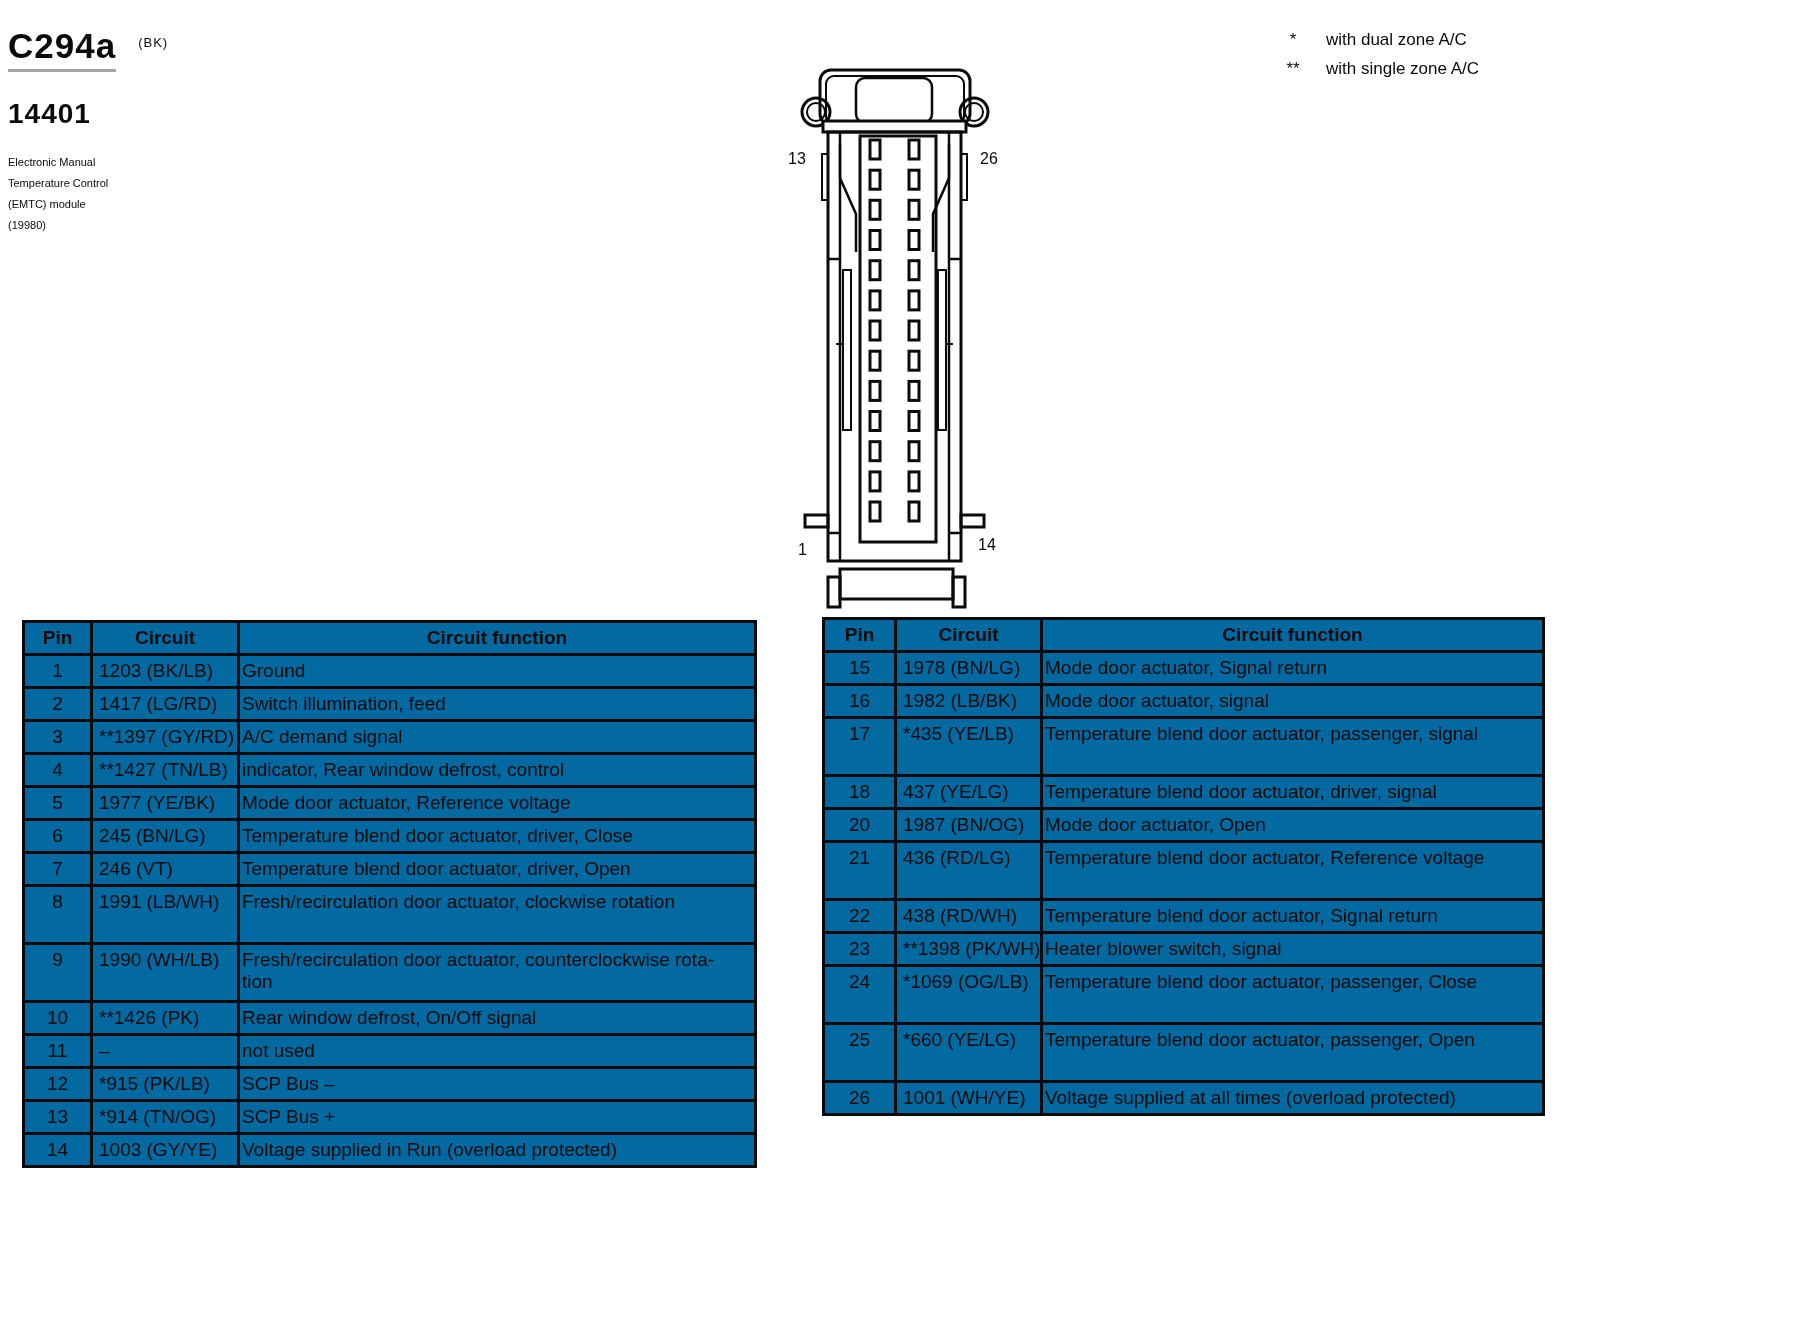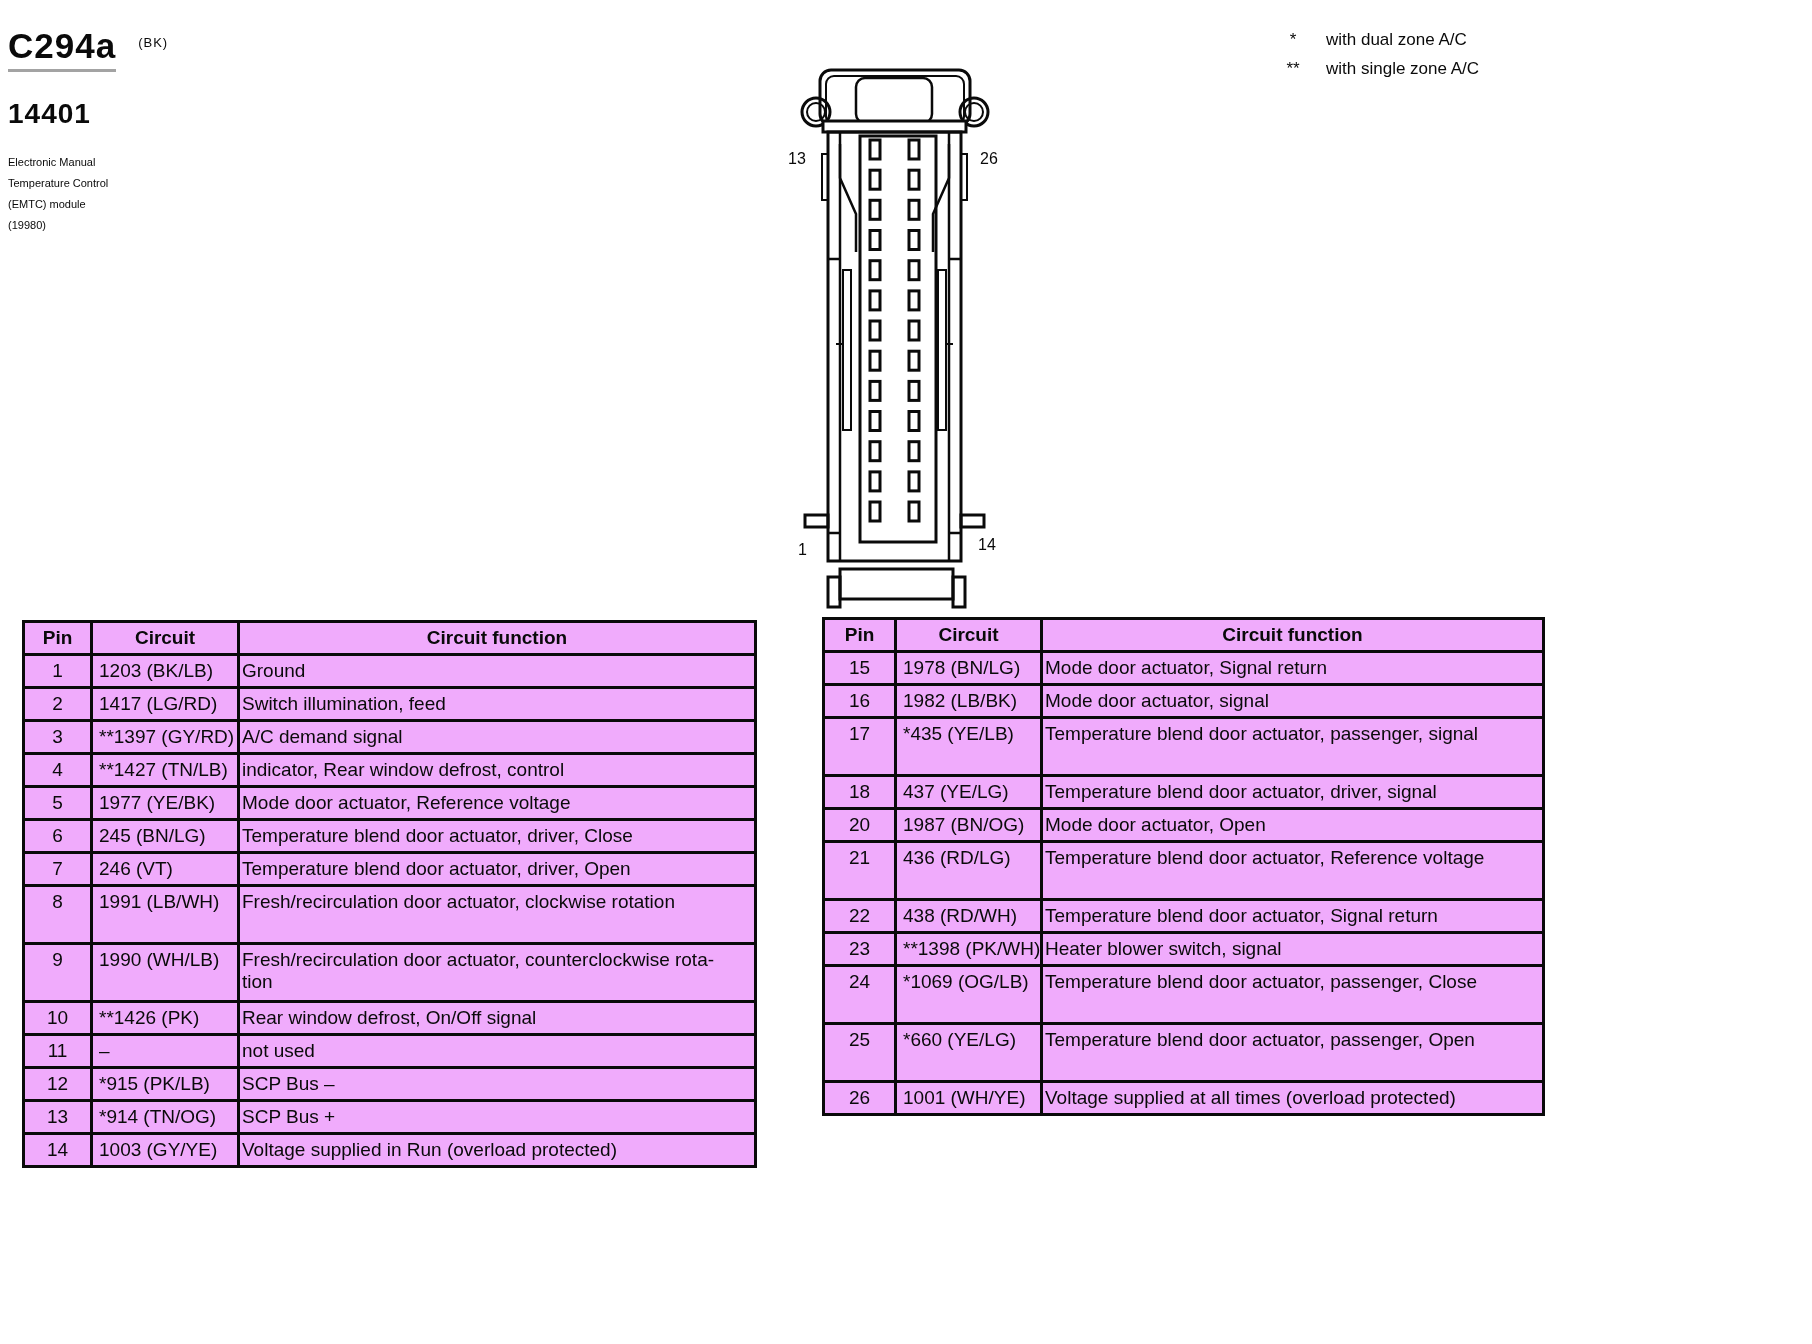--- a/index.html
+++ b/index.html
@@ -31,21 +31,21 @@
   .connector-svg path, .connector-svg rect, .connector-svg circle,
   .connector-svg line, .connector-svg polyline { vector-effect:none; }
   .connector-caption {
     position:absolute; left:838px; top:618px; width:125px;
     text-align:center; font-weight:bold; font-size:21px; letter-spacing:1px;
   }
   .svg-label { font-family:"Liberation Sans", sans-serif; font-size:16px; fill:#0a0a0a; }
   
   table.pintable {
     position:absolute; border-collapse:collapse; table-layout:fixed;
-    border:3px solid #3b82f6; font-size:19px; background:#f0abfc;
+    border:3px solid #3b82f6; font-size:19px; background:#0369a1;
   }
   #table-left  { left:22px;  top:620px; width:735px; }
   #table-right { left:822px; top:617px; width:723px; }
   .pintable th, .pintable td { border:3px solid #0a0a0a; vertical-align:top; }
   .pintable th { height:33px; font-weight:bold; text-align:center; padding-top:4px; font-size:19px; }
   .pintable tr { height:33px; }
   .pintable tr.tall { height:58px; }
   .pintable td { padding:4px 6px; }
   td.c-pin { text-align:center; }
   td.c-cir { white-space:nowrap; }

